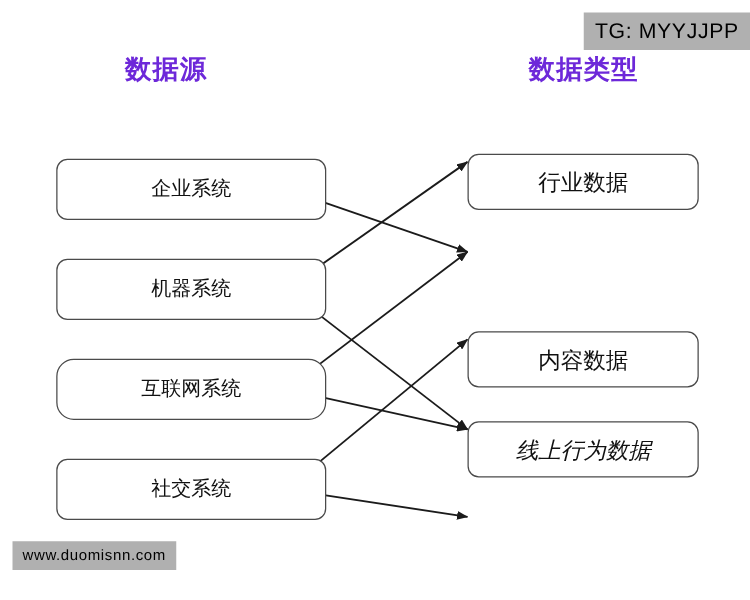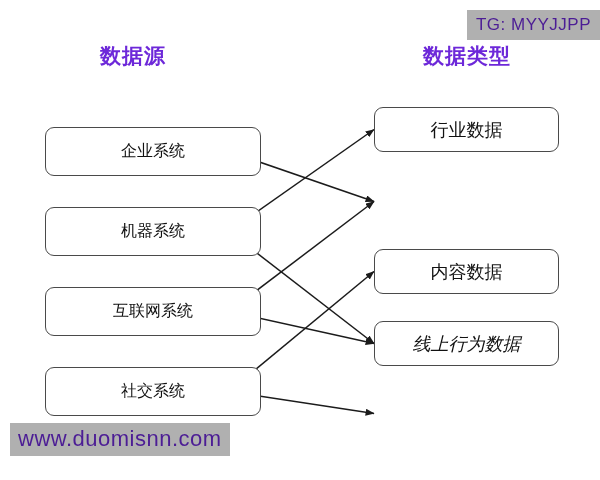--- a/index.html
+++ b/index.html
@@ -13,37 +13,37 @@
     height: 480px;
     background: #ffffff;
     overflow: hidden;
     font-family: "Liberation Sans", "DejaVu Sans", sans-serif;
   }
 
   
   .wm {
     position: absolute;
     background: #b0b0b0;
-    color: #4c1d95;
+    color: #000000;
     font-family: "Liberation Sans", "DejaVu Sans", sans-serif;
     letter-spacing: 0.5px;
     white-space: nowrap;
     line-height: 1;
   }
   #wm-top {
     top: 10px;
     right: 0px;
     padding: 6px 9px 7px 9px;
     font-size: 17px;
   }
   #wm-bottom {
     left: 10px;
     bottom: 24px;
     padding: 5px 8px 6px 8px;
-    font-size: 22px;
+    font-size: 12px;
   }
 
   
   .heading {
     position: absolute;
     font-size: 21px;
     font-weight: bold;
     color: #6d28d9;
     letter-spacing: 1px;
     white-space: nowrap;
@@ -71,25 +71,26 @@
     left: 45px;
     width: 216px;
     height: 49px;
     font-size: 16px;
   }
   .node.right {
     left: 374px;
     width: 185px;
     height: 45px;
     font-size: 18px;
+    margin-top: 16px;
   }
 
   #n-src-0 { top: 127px; }
   #n-src-1 { top: 207px; }
-  #n-src-2 { top: 287px; }
+  #n-src-2 { top: 287px; border-radius: 14px; }
   #n-src-3 { top: 367px; }
 
   #n-typ-0 { top: 107px; }
   #n-typ-1 { top: 179px; }
   #n-typ-2 { top: 249px; text-align: center; }
   #n-typ-3 { top: 321px; font-style: italic; }
   #n-typ-4 { top: 391px; }
 
   
   #edges {

